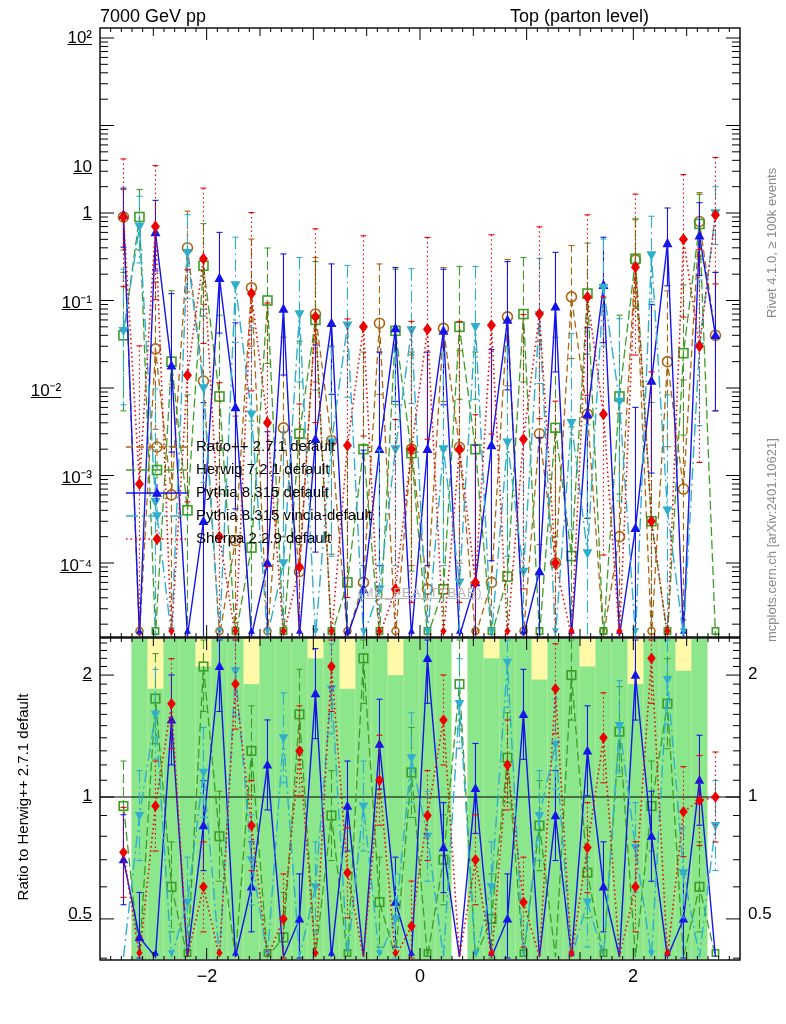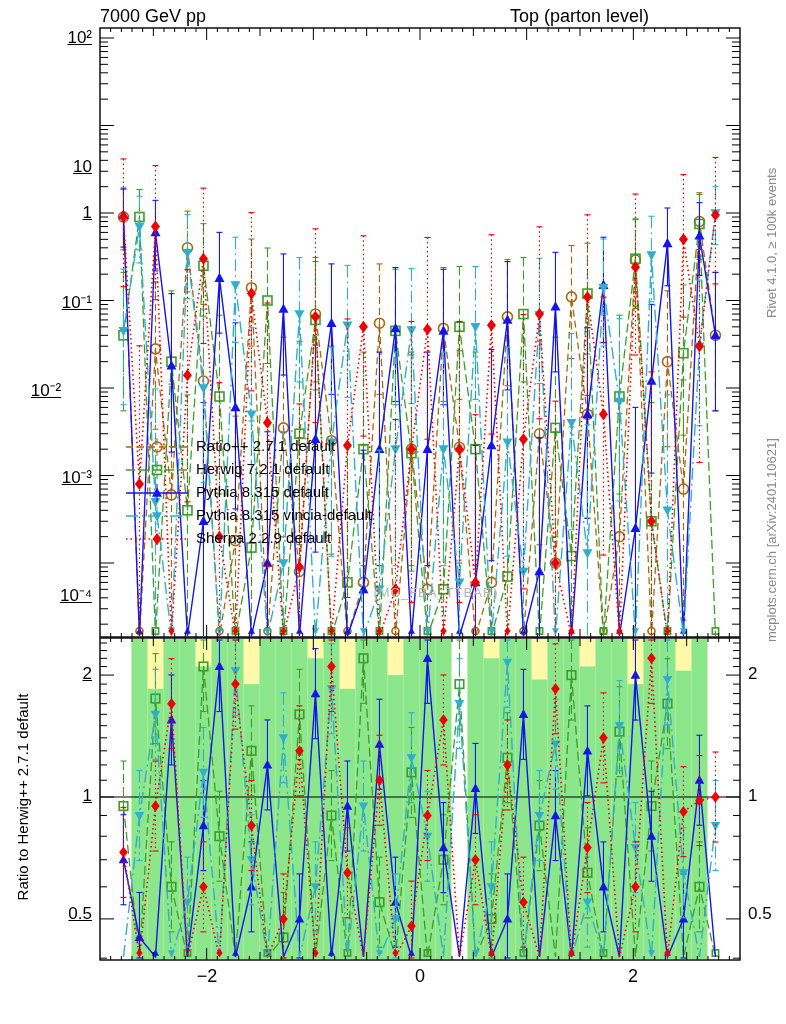--- a/index.html
+++ b/index.html
@@ -1533,34 +1533,34 @@
         <line x1="733" y1="643.0144471067996" x2="740" y2="643.0144471067996" stroke="#000" stroke-width="1"></line>
         <rect x="100" y="28" width="640" height="609" fill="none" stroke="#000" stroke-width="1.4"></rect>
         <rect x="100" y="638" width="640" height="322" fill="none" stroke="#000" stroke-width="1.4"></rect>
       </g>
     </svg>
 
   <div class="lbl hdr" style="left:100px;top:6px;">7000 GeV pp</div>
   <div class="lbl hdr" style="right:46px;top:6px;">Top (parton level)</div>
 
 
-  <div class="lbl watermark" style="left:336px;top:585px;width:200px;">(MC_FBA_TTBAR)</div>
+  <div class="lbl watermark" style="left:320px;top:585px;width:200px;text-decoration:underline;">(MC_FBA_TTBAR)</div>
 
   <div class="lbl sidenote" style="left:764px;top:318px;">Rivet 4.1.0, ≥ 100k events</div>
   <div class="lbl sidenote" style="left:764px;top:642px;">mcplots.cern.ch [arXiv:2401.10621]</div>
 
   <div class="lbl ratio-ylabel" style="left:14px;top:962px;">Ratio to Herwig++ 2.7.1 default</div>
 
   <div class="lbl ytick" style="top:28px;">10²</div>
   <div class="lbl ytick" style="top:115px;margin-top:42px;">10</div>
   <div class="lbl ytick" style="top:203px;">1</div>
   <div class="lbl ytick" style="top:290px;">10⁻¹</div>
   <div class="lbl ytick" style="top:378px;text-align:center;">10⁻²</div>
   <div class="lbl ytick" style="top:465px;">10⁻³</div>
-  <div class="lbl ytick" style="top:553px;margin-top:30px;">10⁻⁴</div>
+  <div class="lbl ytick" style="top:553px;">10⁻⁴</div>
 
   <div class="lbl ytick rtick" style="top:664px;">2</div>
   <div class="lbl ytick rtick" style="top:786px;">1</div>
   <div class="lbl ytick rtick" style="top:904px;">0.5</div>
 
   <div class="lbl rtick" style="left:748px;top:664px;">2</div>
   <div class="lbl rtick" style="left:748px;top:786px;">1</div>
   <div class="lbl rtick" style="left:748px;top:904px;">0.5</div>
 
   <div class="lbl xtick" style="left:167px;top:966px;">−2</div>

